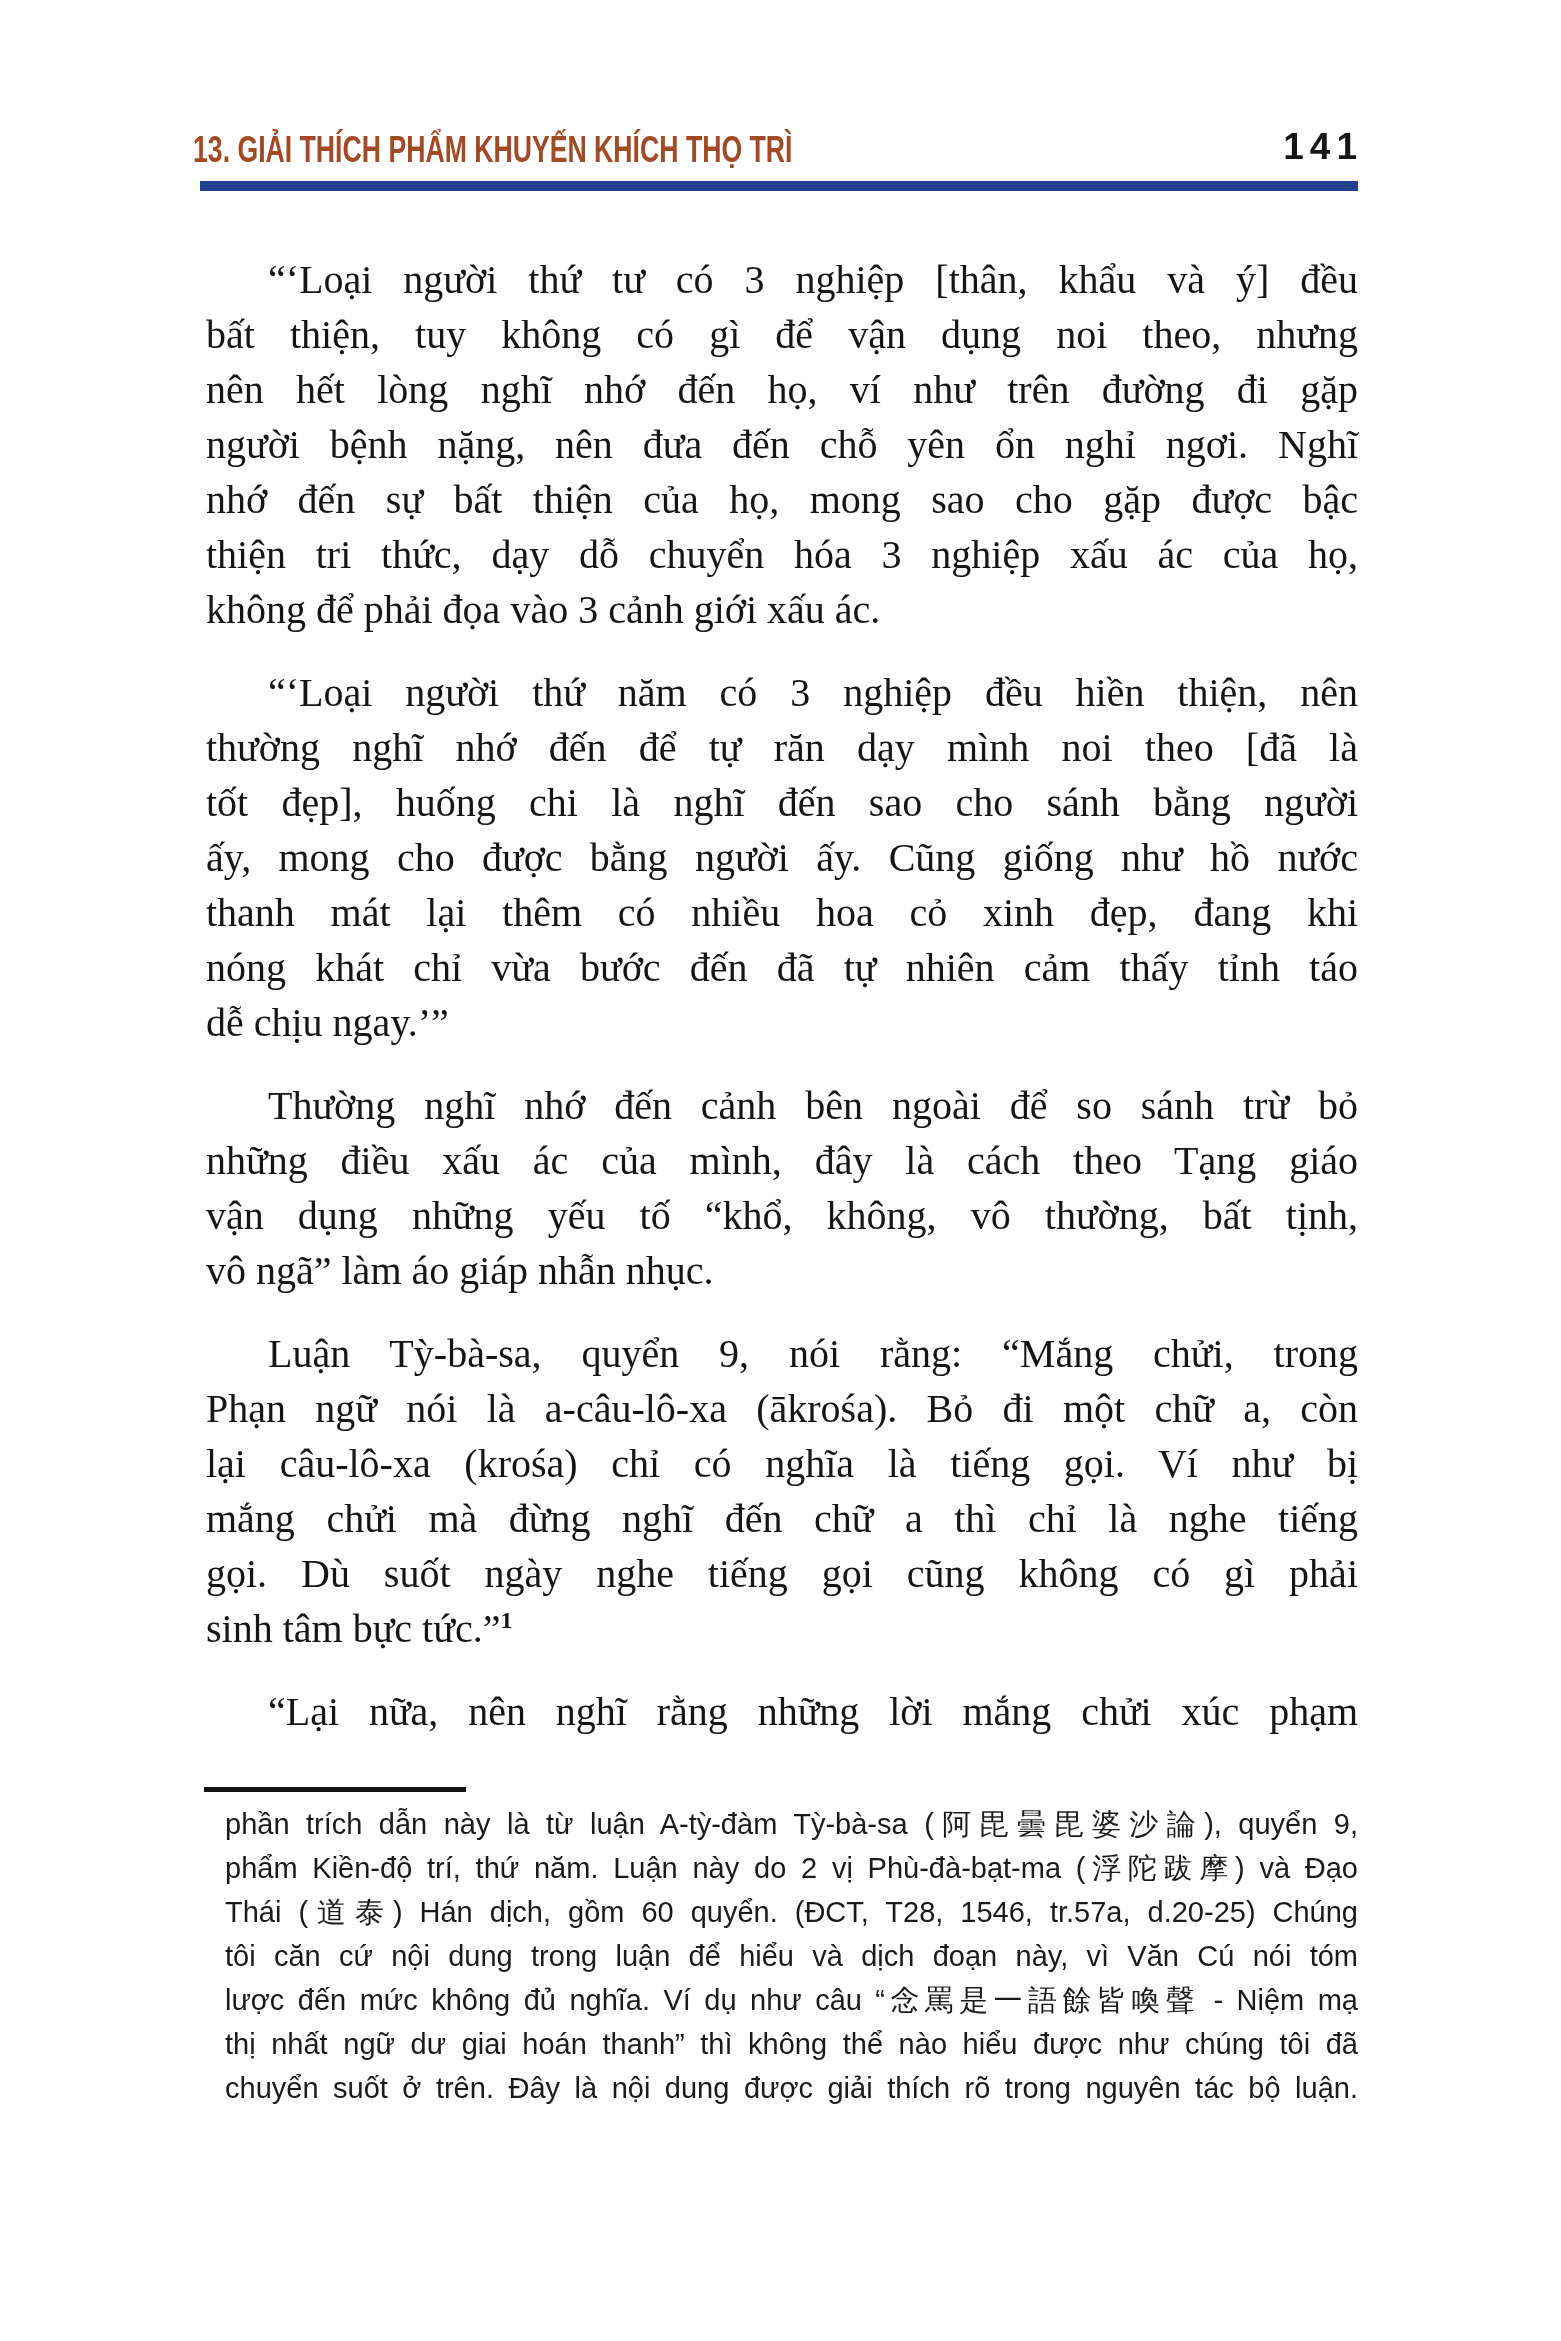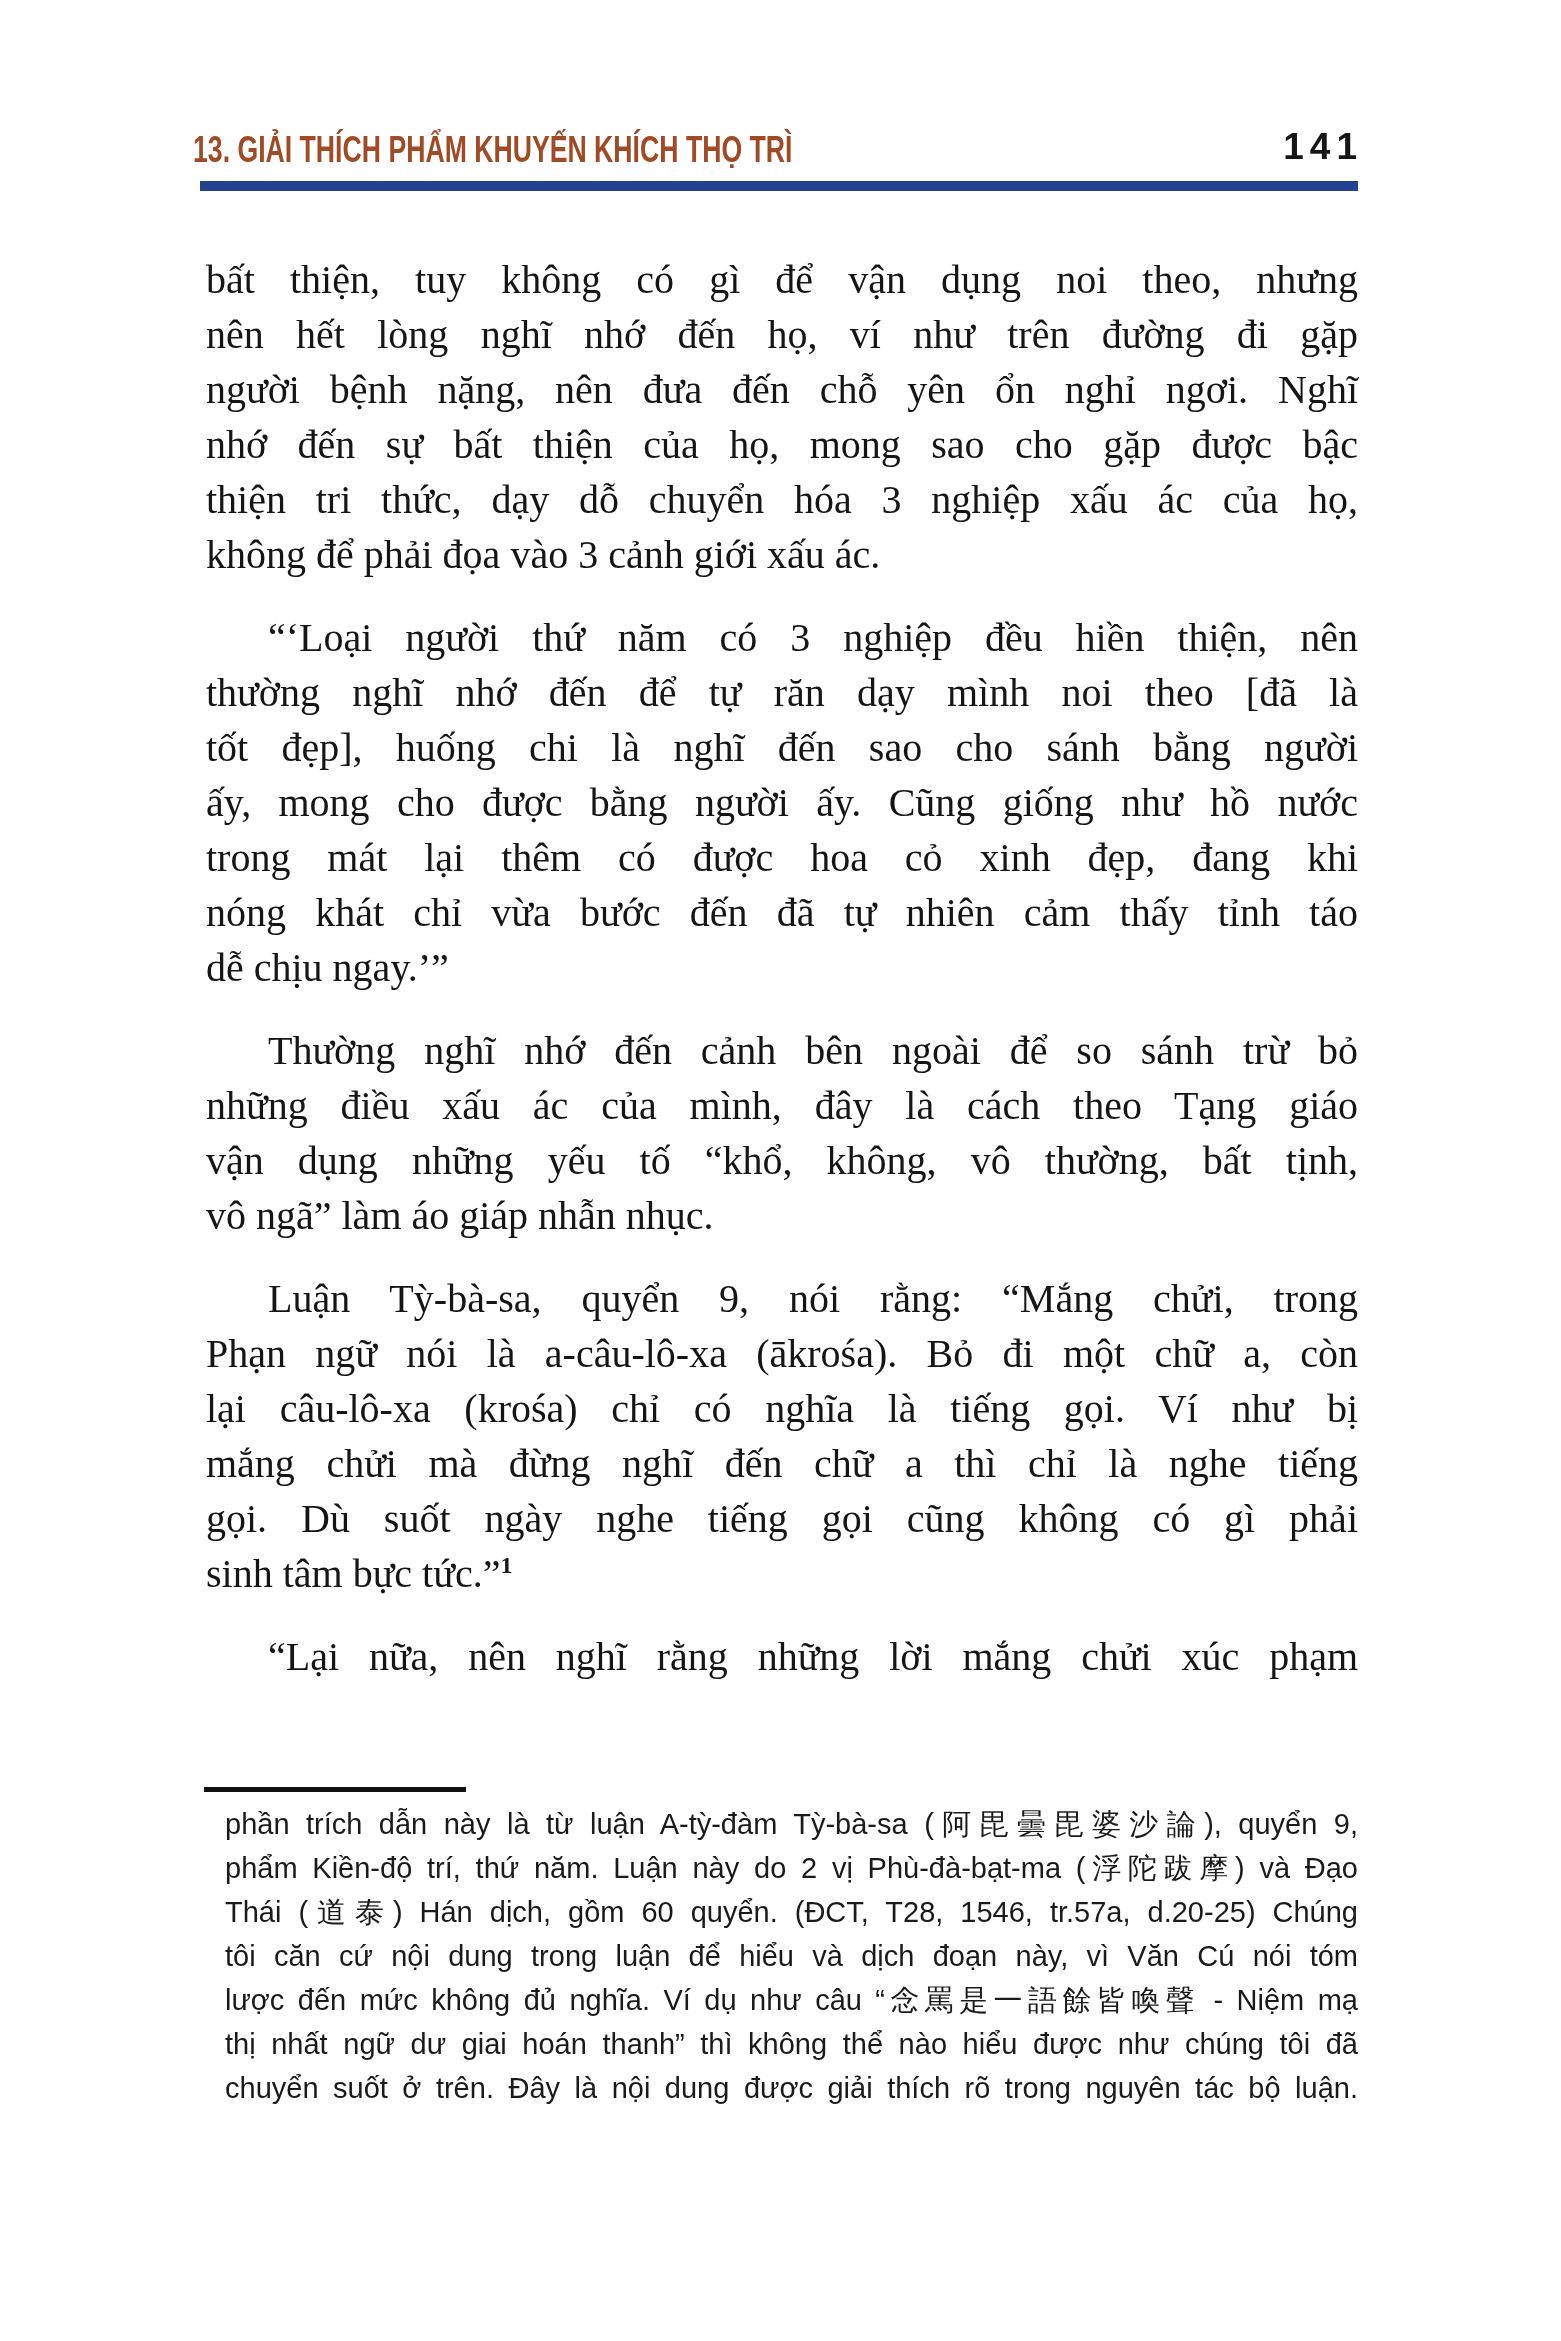--- a/index.html
+++ b/index.html
@@ -75,33 +75,34 @@
 <div class="page" style="--c-bg: #ffffff; --c-header: #a04a26; --c-rule: #23418f; --c-text: #151515;">
 
   <div class="chapter-title">13. GIẢI THÍCH PHẨM KHUYẾN KHÍCH THỌ TRÌ</div>
 
   <div class="page-number">141</div>
 
   <div class="header-rule"></div>
 
   <div class="body-text">
       <div class="para">
+        <div class="line first">“‘Loại người thứ tư có 3 nghiệp [thân, khẩu và ý] đều</div>
         <div class="line">bất thiện, tuy không có gì để vận dụng noi theo, nhưng</div>
         <div class="line">nên hết lòng nghĩ nhớ đến họ, ví như trên đường đi gặp</div>
         <div class="line">người bệnh nặng, nên đưa đến chỗ yên ổn nghỉ ngơi. Nghĩ</div>
         <div class="line">nhớ đến sự bất thiện của họ, mong sao cho gặp được bậc</div>
         <div class="line">thiện tri thức, dạy dỗ chuyển hóa 3 nghiệp xấu ác của họ,</div>
         <div class="line lastline">không để phải đọa vào 3 cảnh giới xấu ác.</div>
       </div>
       <div class="para">
         <div class="line first">“‘Loại người thứ năm có 3 nghiệp đều hiền thiện, nên</div>
         <div class="line">thường nghĩ nhớ đến để tự răn dạy mình noi theo [đã là</div>
         <div class="line">tốt đẹp], huống chi là nghĩ đến sao cho sánh bằng người</div>
         <div class="line">ấy, mong cho được bằng người ấy. Cũng giống như hồ nước</div>
-        <div class="line">trong mát lại thêm có được hoa cỏ xinh đẹp, đang khi</div>
+        <div class="line">thanh mát lại thêm có nhiều hoa cỏ xinh đẹp, đang khi</div>
         <div class="line">nóng khát chỉ vừa bước đến đã tự nhiên cảm thấy tỉnh táo</div>
         <div class="line lastline">dễ chịu ngay.’”</div>
       </div>
       <div class="para">
         <div class="line first">Thường nghĩ nhớ đến cảnh bên ngoài để so sánh trừ bỏ</div>
         <div class="line">những điều xấu ác của mình, đây là cách theo Tạng giáo</div>
         <div class="line">vận dụng những yếu tố “khổ, không, vô thường, bất tịnh,</div>
         <div class="line lastline">vô ngã” làm áo giáp nhẫn nhục.</div>
       </div>
       <div class="para">

